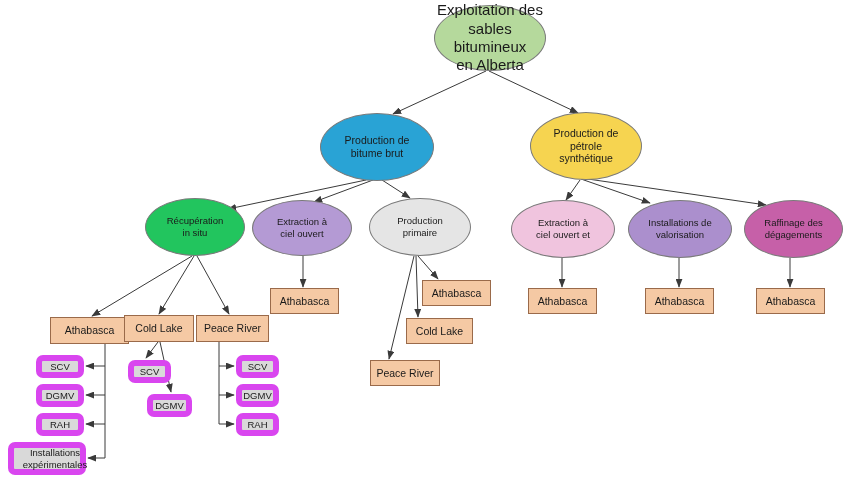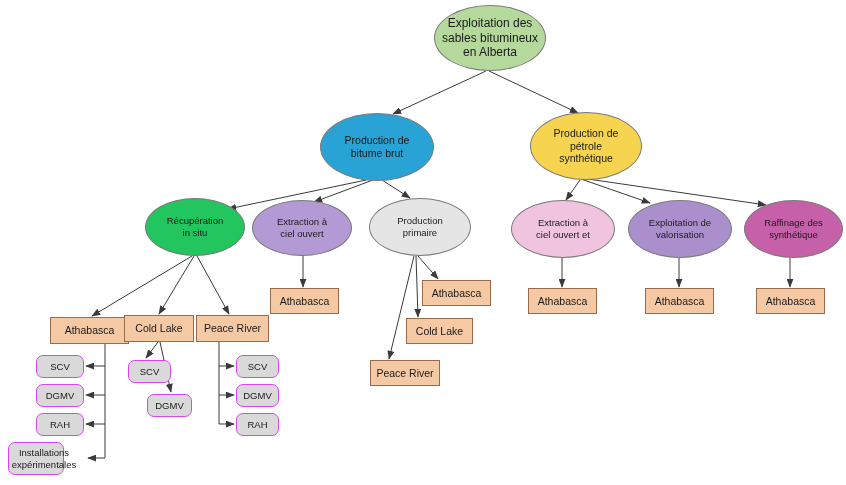--- a/index.html
+++ b/index.html
@@ -37,24 +37,24 @@
     white-space: pre-line;
   }
   .ellipse {
     border-radius: 50%;
     border: 1px solid #7a7a7a;
   }
   .rect {
     border: 1px solid #9a6a4a;
   }
   .rrect {
-    border: 1px solid #d946ef;
+    border: 6px solid #d946ef;
     border-radius: 7px;
   }
-  .n-root   { font-size: 12px; }
+  .n-root   { font-size: 15px; }
   .n-l2     { font-size: 10.5px; }
   .n-l3     { font-size: 9.5px;  }
   .n-box    { font-size: 10.5px; }
   .n-sbox   { font-size: 9.5px;  }
 </style>
 </head>
 <body>
 
 <div id="diagram-root">
 
@@ -105,31 +105,31 @@
 pétrole
 synthétique</div>
       <div class="node ellipse n-l3" style="left: 145px; top: 198px; width: 100px; height: 58px; background: #22c55e;">Récupération
 in situ</div>
       <div class="node ellipse n-l3" style="left: 252px; top: 200px; width: 100px; height: 56px; background: rgb(180, 154, 212);">Extraction à
 ciel ouvert</div>
       <div class="node ellipse n-l3" style="left: 369px; top: 198px; width: 102px; height: 58px; background: #e5e5e5;">Production
 primaire</div>
       <div class="node ellipse n-l3" style="left: 511px; top: 200px; width: 104px; height: 58px; background: rgb(240, 196, 222);">Extraction à
 ciel ouvert et</div>
-      <div class="node ellipse n-l3" style="left: 628px; top: 200px; width: 104px; height: 58px; background: rgb(171, 143, 205);">Exploitation de
+      <div class="node ellipse n-l3" style="left: 628px; top: 200px; width: 104px; height: 58px; background: rgb(171, 143, 205);">Installations de
 valorisation</div>
       <div class="node ellipse n-l3" style="left: 744px; top: 200px; width: 99px; height: 58px; background: rgb(198, 96, 168);">Raffinage des
-synthétique</div>
+dégagements</div>
       <div class="node rect n-box" style="left: 50px; top: 317px; width: 79px; height: 27px; background: rgb(245, 201, 164);">Athabasca</div>
       <div class="node rect n-box" style="left: 124px; top: 315px; width: 70px; height: 27px; background: rgb(245, 201, 164);">Cold Lake</div>
       <div class="node rect n-box" style="left: 196px; top: 315px; width: 73px; height: 27px; background: rgb(245, 201, 164);">Peace River</div>
       <div class="node rrect n-sbox" style="left: 36px; top: 355px; width: 48px; height: 23px; background: rgb(217, 217, 217);">SCV</div>
       <div class="node rrect n-sbox" style="left: 36px; top: 384px; width: 48px; height: 23px; background: rgb(217, 217, 217);">DGMV</div>
       <div class="node rrect n-sbox" style="left: 36px; top: 413px; width: 48px; height: 23px; background: rgb(217, 217, 217);">RAH</div>
-      <div class="node rrect n-sbox" style="left: 8px; top: 442px; width: 56px; height: 33px; background: rgb(217, 217, 217); padding-left: 16px;">Installations
+      <div class="node rrect n-sbox" style="left: 8px; top: 442px; width: 78px; height: 33px; background: rgb(217, 217, 217); padding-left: 16px;">Installations
 expérimentales</div>
       <div class="node rrect n-sbox" style="left: 128px; top: 360px; width: 43px; height: 23px; background: rgb(217, 217, 217);">SCV</div>
       <div class="node rrect n-sbox" style="left: 147px; top: 394px; width: 45px; height: 23px; background: rgb(217, 217, 217);">DGMV</div>
       <div class="node rrect n-sbox" style="left: 236px; top: 355px; width: 43px; height: 23px; background: rgb(217, 217, 217);">SCV</div>
       <div class="node rrect n-sbox" style="left: 236px; top: 384px; width: 43px; height: 23px; background: rgb(217, 217, 217);">DGMV</div>
       <div class="node rrect n-sbox" style="left: 236px; top: 413px; width: 43px; height: 23px; background: rgb(217, 217, 217);">RAH</div>
       <div class="node rect n-box" style="left: 270px; top: 288px; width: 69px; height: 26px; background: rgb(245, 201, 164);">Athabasca</div>
       <div class="node rect n-box" style="left: 422px; top: 280px; width: 69px; height: 26px; background: rgb(245, 201, 164);">Athabasca</div>
       <div class="node rect n-box" style="left: 406px; top: 318px; width: 67px; height: 26px; background: rgb(245, 201, 164);">Cold Lake</div>
       <div class="node rect n-box" style="left: 370px; top: 360px; width: 70px; height: 26px; background: rgb(245, 201, 164);">Peace River</div>

